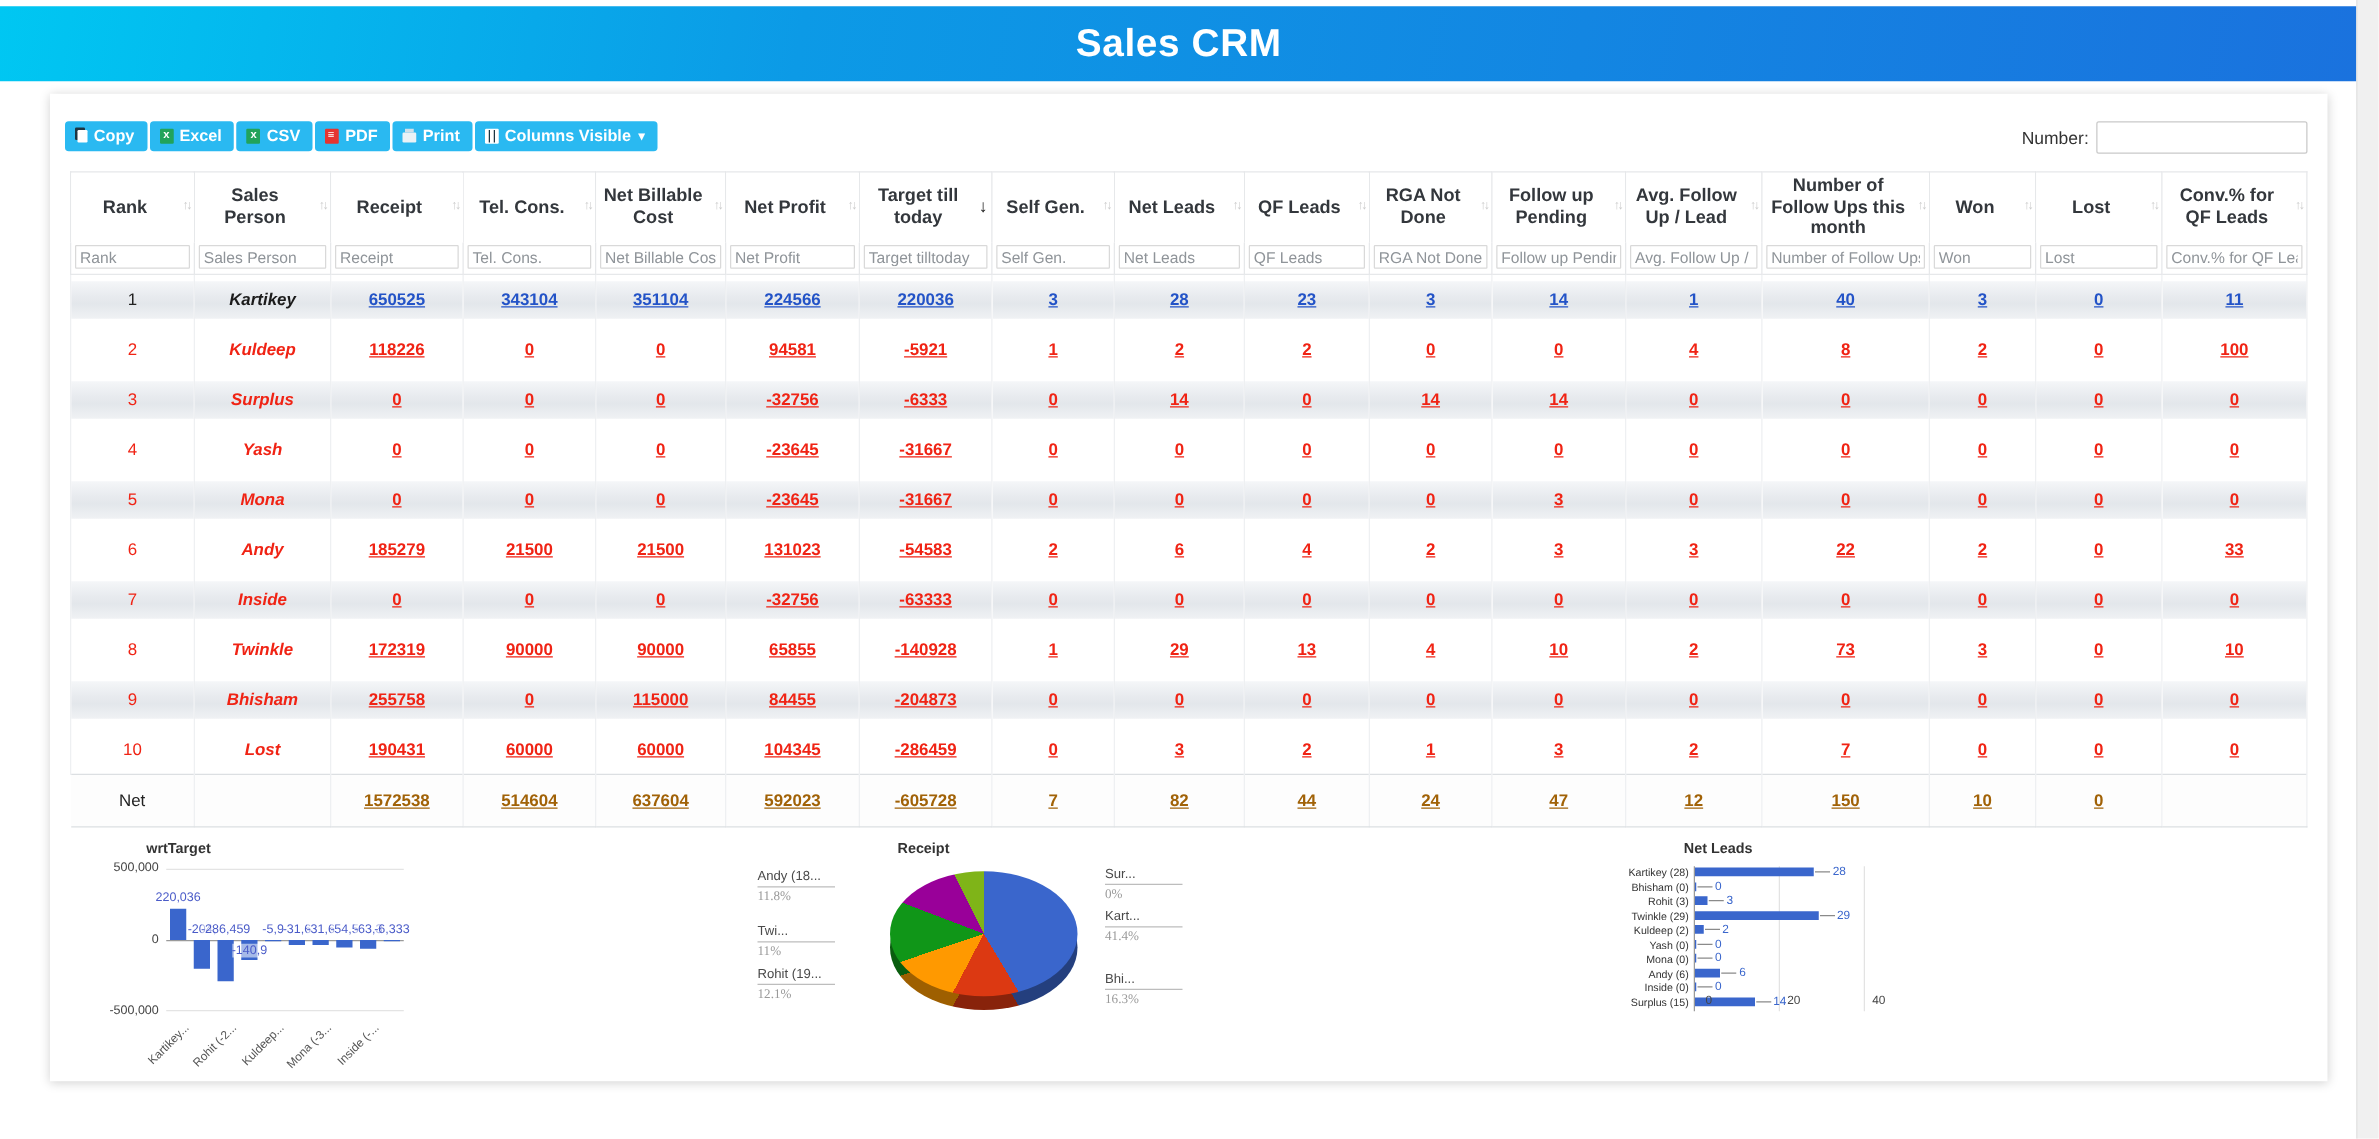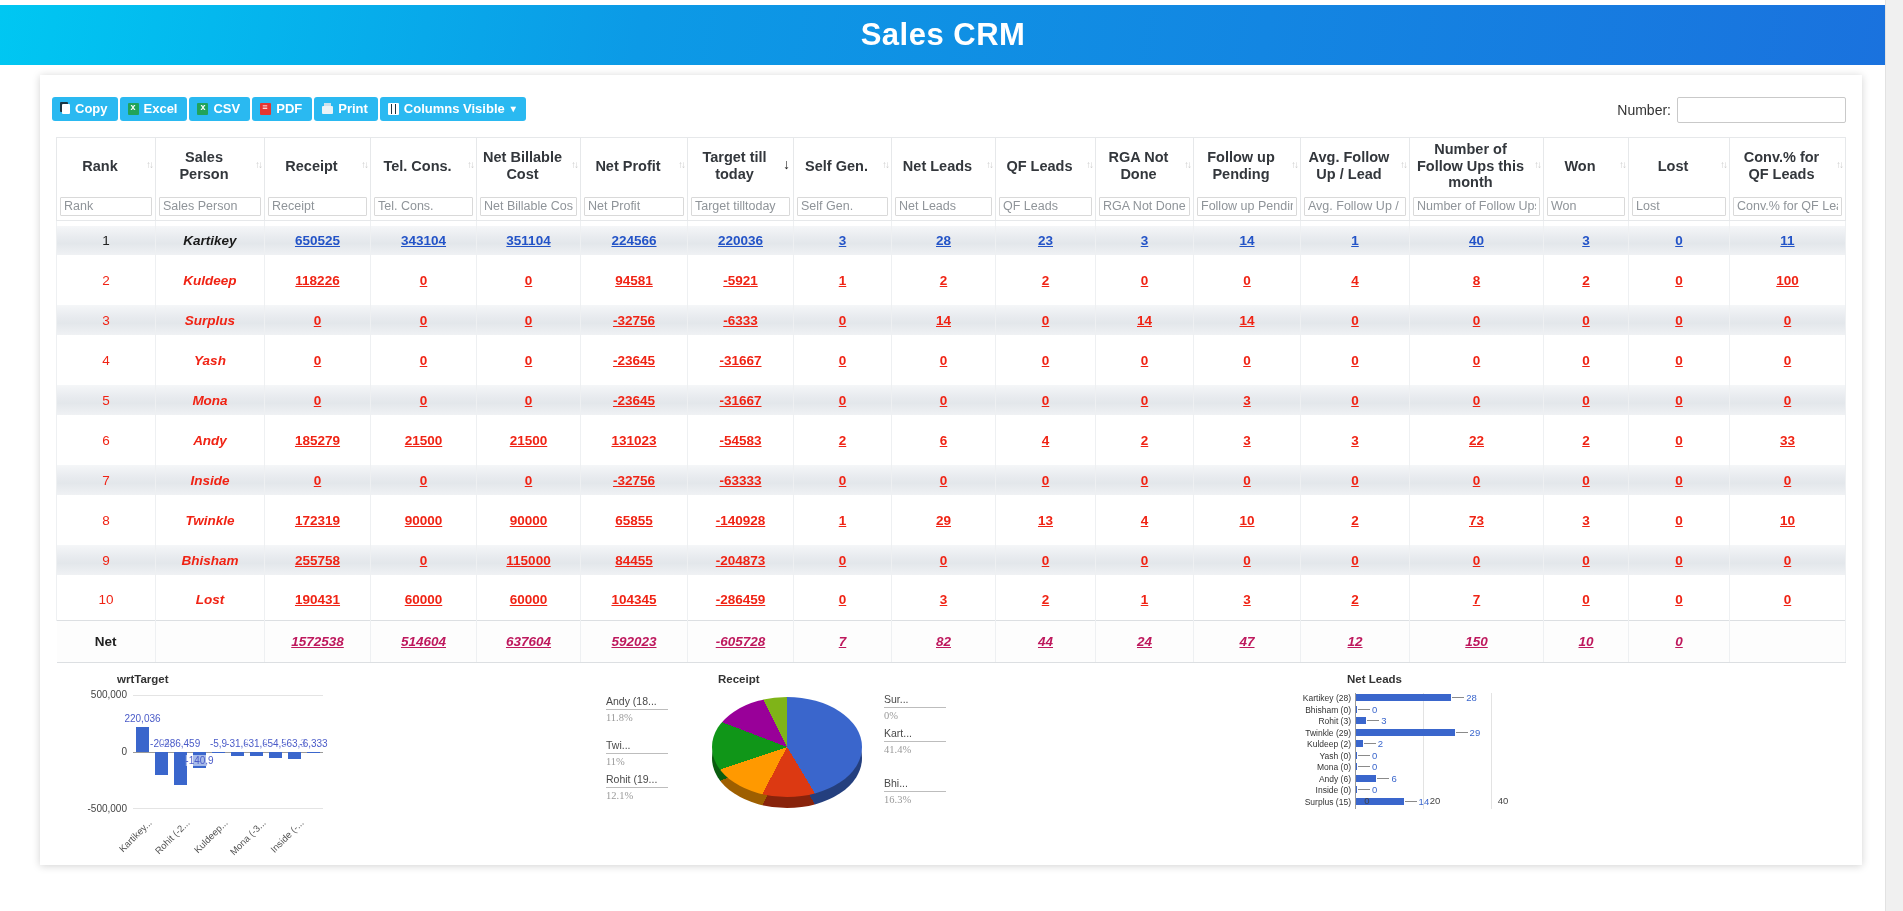--- a/index.html
+++ b/index.html
@@ -71,22 +71,22 @@
   .crm tbody tr .name{color:#f02314;font-weight:bold;font-style:italic;}
   .crm tbody tr a{color:#f02314;}
   .crm tbody tr.top .rank{color:#222;}
   .crm tbody tr.top .name{color:#1b1b1b;}
   .crm tbody tr.top a{color:#2353c7;}
   .crm tfoot td{
     height:42px;text-align:center;vertical-align:middle;background:#fdfdfd;
     border-top:1px solid #dcdfe2;border-bottom:1px solid #dcdfe2;
     border-right:1px solid #eef0f2;font-size:13.5px;
   }
-  .crm tfoot .netlbl{font-weight:bold;color:#222;}
-  .crm tfoot a{color:#be185d;font-weight:bold;text-decoration:underline;cursor:pointer;font-style:italic;}
+  .crm tfoot .netlbl{font-weight:normal;color:#222;}
+  .crm tfoot a{color:#a16207;font-weight:bold;text-decoration:underline;cursor:pointer;}
   
   .chartbox{position:absolute;top:598px;}
   .ctitle{font-size:11.5px;font-weight:bold;color:#333;}
   
   #wrt{left:37px;width:300px;height:190px;}
   #wrt .ctitle{margin-left:40px;}
   .wplot{position:absolute;left:56px;top:22px;width:190px;height:114px;}
   .wgrid{position:absolute;left:0;width:100%;height:0;border-top:1px solid #e4e4e4;}
   .wzero{border-top:1px solid #9a9a9a;}
   .wy{position:absolute;left:0;width:50px;text-align:right;font-size:10px;color:#444;}

